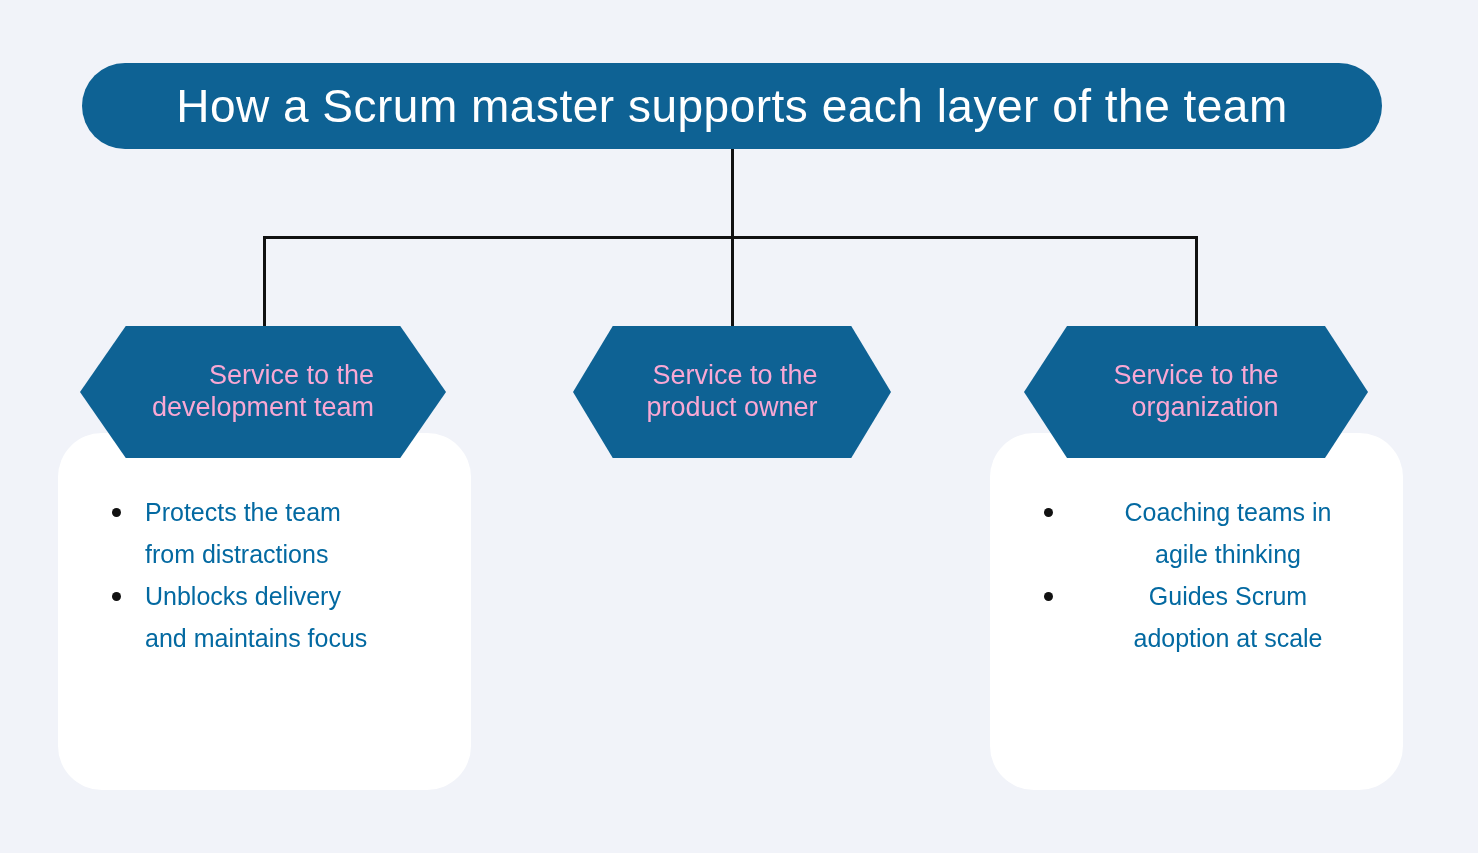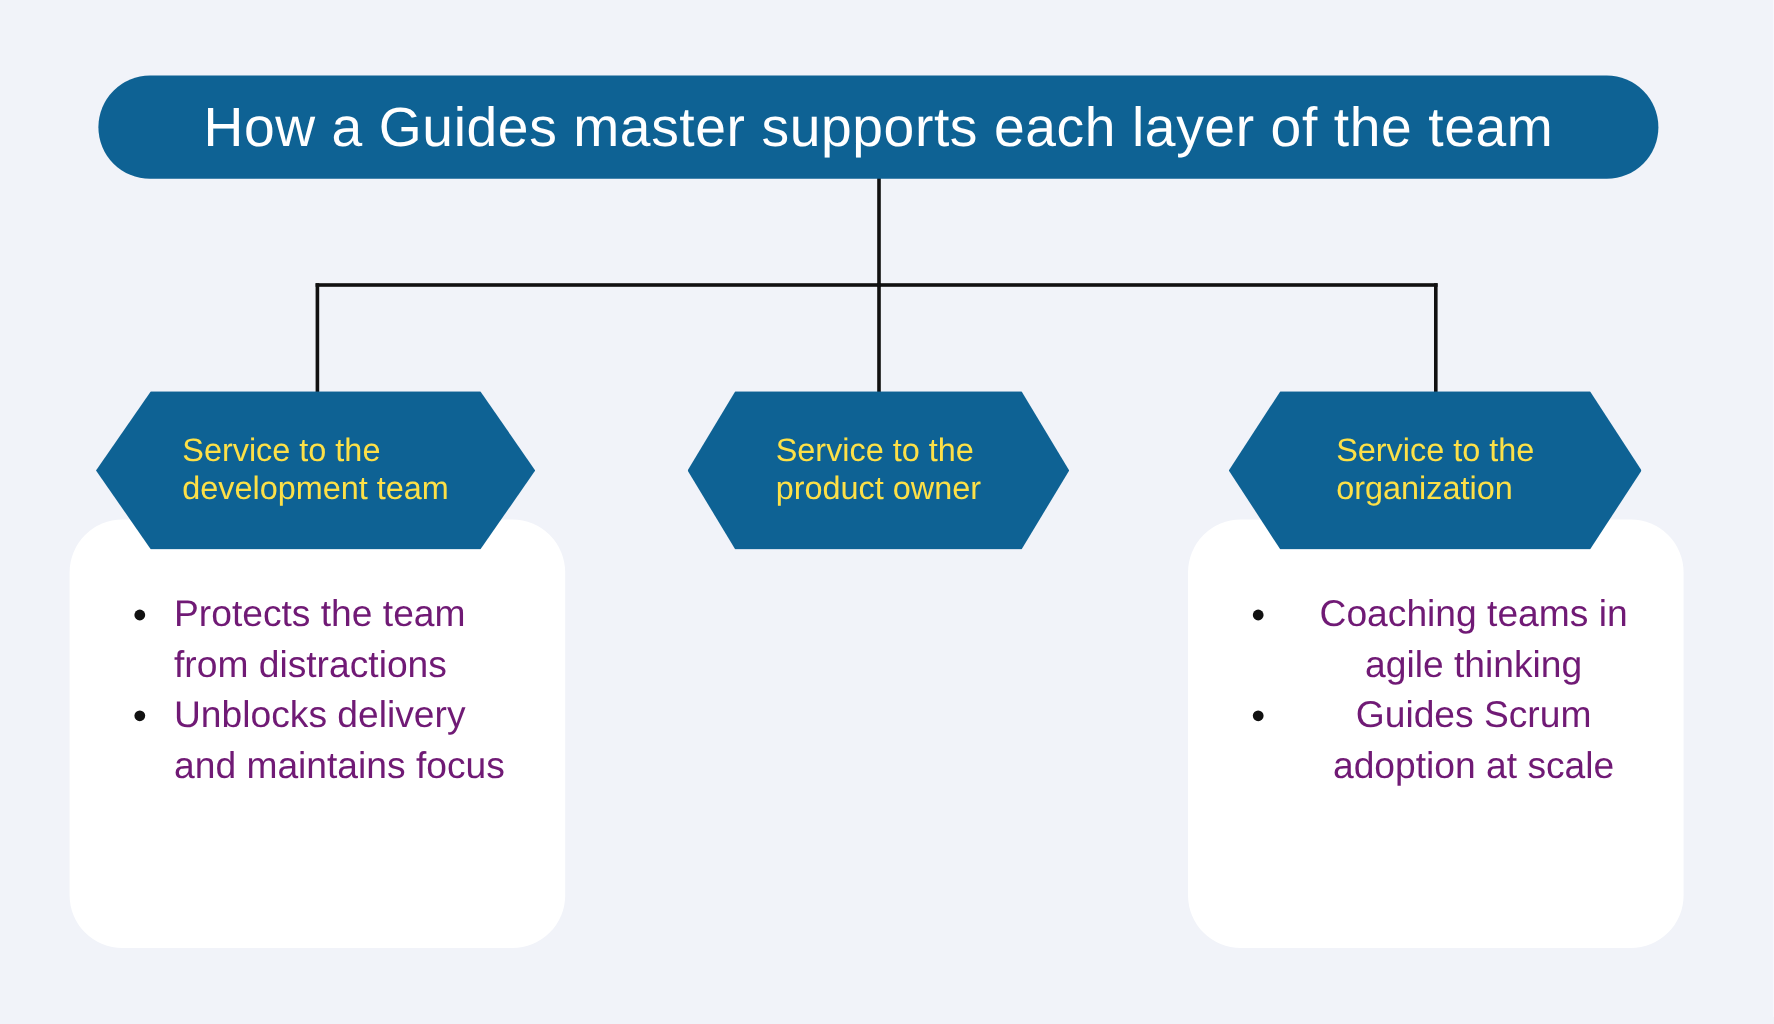--- a/index.html
+++ b/index.html
@@ -53,24 +53,24 @@
     top: 326px;
     height: 132px;
     background: #0e6294;
     clip-path: polygon(0 50%, 12.5% 0, 87.5% 0, 100% 50%, 87.5% 100%, 12.5% 100%);
     display: flex;
     align-items: center;
     justify-content: center;
     z-index: 4;
   }
   .hexagon .hex-label {
-    color: #fde047;
+    color: #f9a8d4;
     font-size: 27px;
     line-height: 1.18;
-    text-align: left;
+    text-align: right;
     white-space: pre-line;
   }
   .hex-1 { left: 80px;  width: 366px; }
   .hex-2 { left: 573px; width: 318px; }
   .hex-3 { left: 1024px; width: 344px; }
 
   
   .card {
     position: absolute;
     top: 433px;
@@ -85,43 +85,43 @@
   .card-3 { left: 990px; text-align: center; }
 
   .card ul {
     list-style: none;
     margin: 0;
     padding: 58px 24px 0 50px;
   }
   .card li {
     position: relative;
     padding-left: 37px;
-    font-size: 31px;
+    font-size: 25px;
     line-height: 42px;
-    color: #701a75;
+    color: #0369a1;
     white-space: pre-line;
   }
   .card li::before {
     content: "";
     position: absolute;
     left: 4px;
     top: 17px;
     width: 9px;
     height: 9px;
     border-radius: 50%;
     background: #111111;
   }
 </style>
 </head>
 <body>
 
 <div class="canvas">
 
   <div class="title-pill">
-    <span>How a Guides master supports each layer of the team</span>
+    <span>How a Scrum master supports each layer of the team</span>
   </div>
 
   <div class="line v stem-center"></div>
   <div class="line h branch-bar"></div>
   <div class="line v drop-left"></div>
   <div class="line v drop-center"></div>
   <div class="line v drop-right"></div>
 
   <div class="hexagon hex-1">
     <span class="hex-label">Service to the

